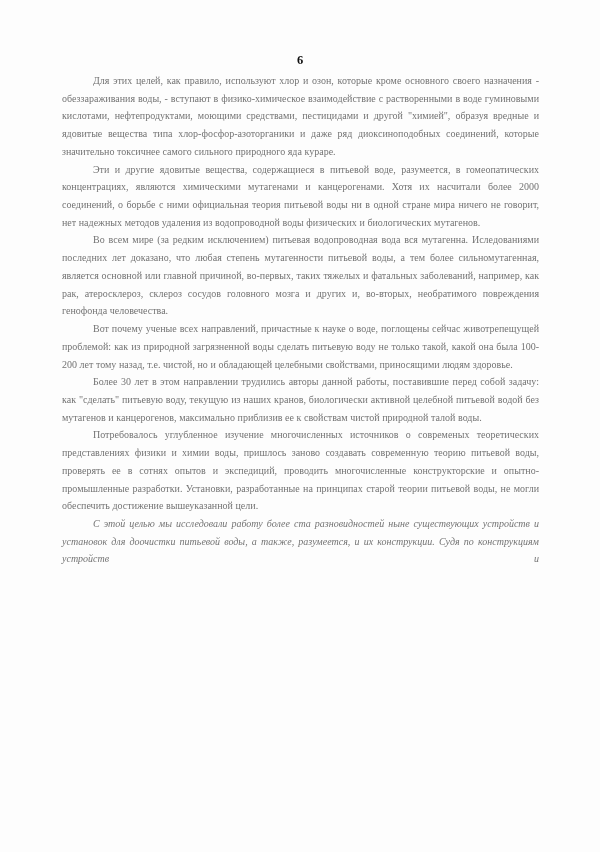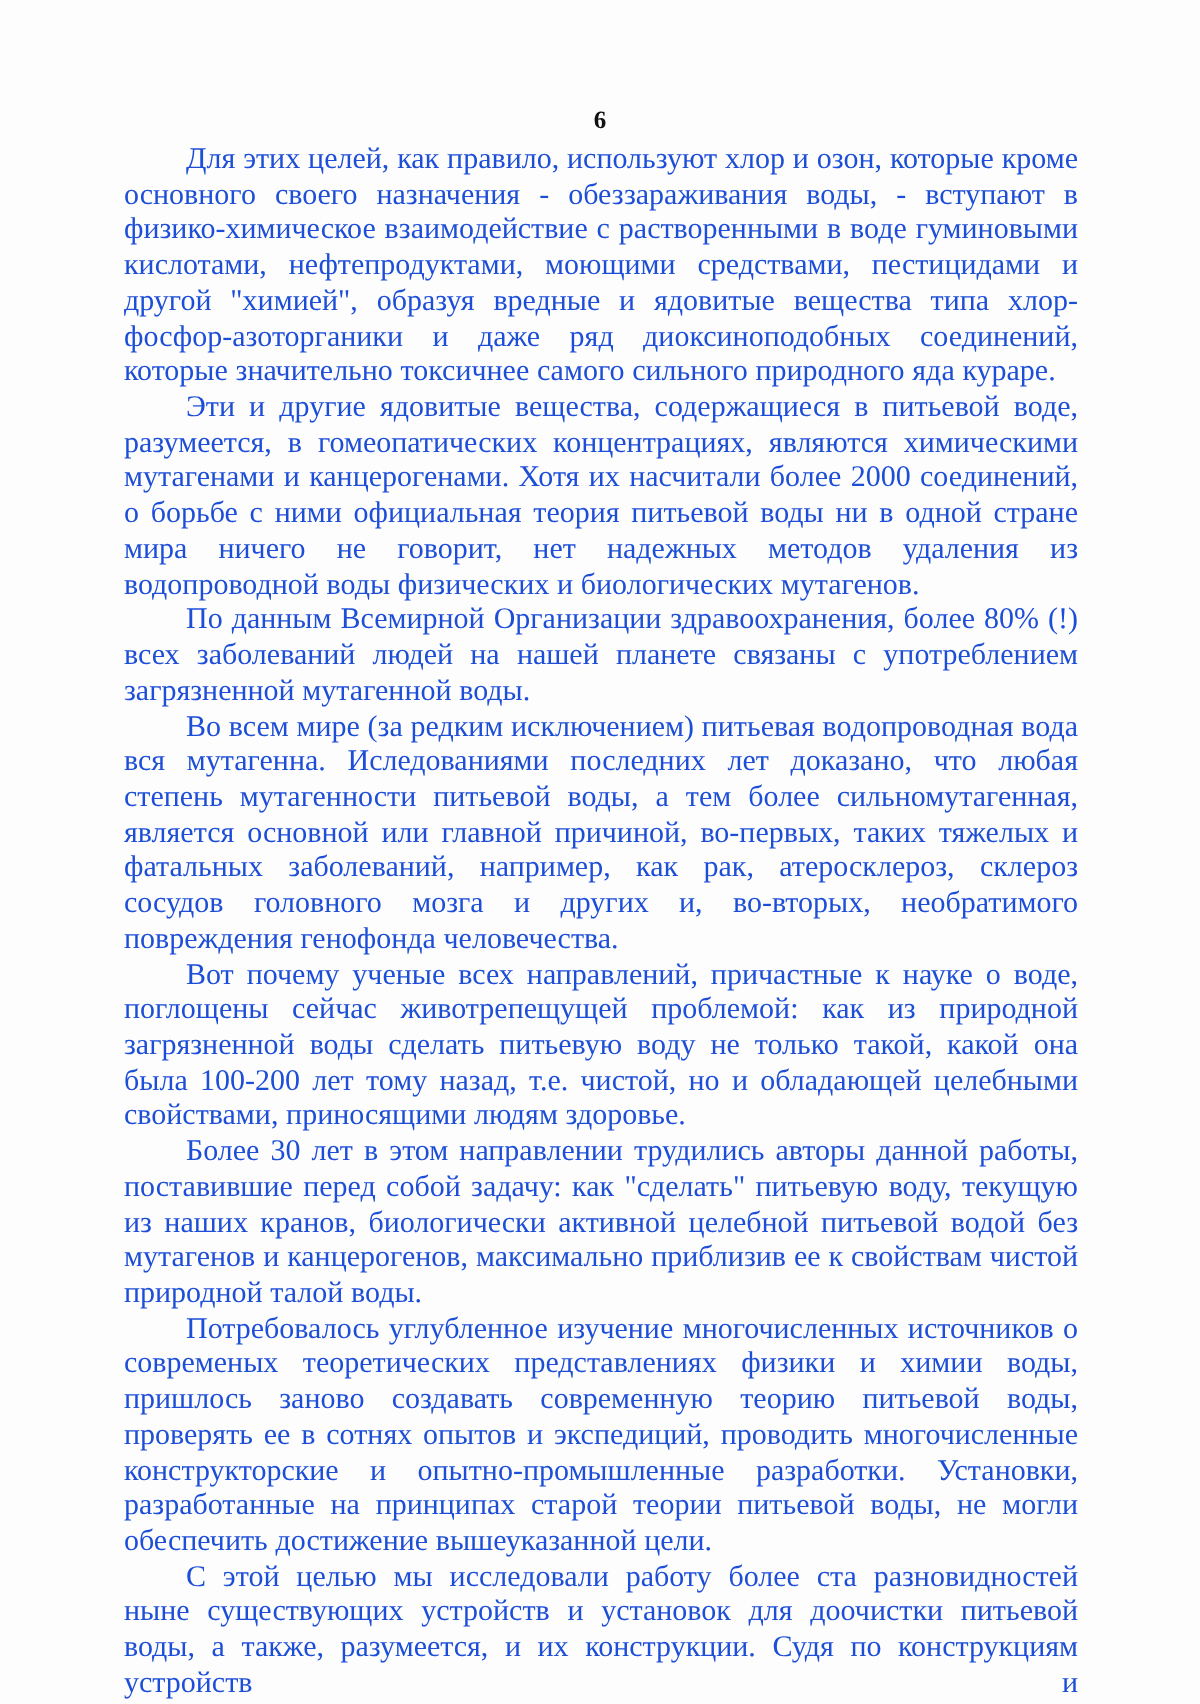--- a/index.html
+++ b/index.html
@@ -40,42 +40,42 @@
     left: 62px;
     top: 72px;
     width: 477px;
   }
   .para {
     margin: 0;
     padding: 0;
     text-indent: 31px;
     text-align: justify;
     text-justify: inter-word;
-    font-size: 15px;
+    font-size: 10px;
     line-height: 17.72px;
-    color: #1d4ed8;
+    color: #737373;
     word-spacing: 0.1px;
     hyphens: none;
     font-weight: 400;
   }
   .para.last-line-full {
     text-align-last: justify;
+    font-style: italic;
   }
 </style>
 </head>
 <body>
 
 <div class="page">
 
   <div class="page-number">6</div>
 
   <div class="body-text">
     <p class="para">Для этих целей, как правило, используют хлор и озон, которые кроме основного своего назначения - обеззараживания воды, - вступают в физико-химическое взаимодействие с растворенными в воде гуминовыми кислотами, нефтепродуктами, моющими средствами, пестицидами и другой "химией", образуя вредные и ядовитые вещества типа хлор-фосфор-азоторганики и даже ряд диоксиноподобных соединений, которые значительно токсичнее самого сильного природного яда кураре.</p>
     <p class="para">Эти и другие ядовитые вещества, содержащиеся в питьевой воде, разумеется, в гомеопатических концентрациях, являются химическими мутагенами и канцерогенами. Хотя их насчитали более 2000 соединений, о борьбе с ними официальная теория питьевой воды ни в одной стране мира ничего не говорит, нет надежных методов удаления из водопроводной воды физических и биологических мутагенов.</p>
-    <p class="para">По данным Всемирной Организации здравоохранения, более 80% (!) всех заболеваний людей на нашей планете связаны с употреблением загрязненной мутагенной воды.</p>
     <p class="para">Во всем мире (за редким исключением) питьевая водопроводная вода вся мутагенна. Иследованиями последних лет доказано, что любая степень мутагенности питьевой воды, а тем более сильномутагенная, является основной или главной причиной, во-первых, таких тяжелых и фатальных заболеваний, например, как рак, атеросклероз, склероз сосудов головного мозга и других и, во-вторых, необратимого повреждения генофонда человечества.</p>
     <p class="para">Вот почему ученые всех направлений, причастные к науке о воде, поглощены сейчас животрепещущей проблемой: как из природной загрязненной воды сделать питьевую воду не только такой, какой она была 100-200 лет тому назад, т.е. чистой, но и обладающей целебными свойствами, приносящими людям здоровье.</p>
     <p class="para">Более 30 лет в этом направлении трудились авторы данной работы, поставившие перед собой задачу: как "сделать" питьевую воду, текущую из наших кранов, биологически активной  целебной питьевой водой без мутагенов и канцерогенов, максимально приблизив ее к свойствам чистой природной талой воды.</p>
     <p class="para">Потребовалось углубленное изучение многочисленных источников о современых теоретических представлениях физики и химии воды, пришлось заново создавать современную теорию питьевой воды, проверять ее в сотнях опытов и экспедиций, проводить многочисленные конструкторские и опытно-промышленные разработки. Установки, разработанные на принципах старой теории питьевой воды, не могли обеспечить достижение вышеуказанной цели.</p>
     <p class="para last-line-full">С этой целью мы исследовали работу более ста разновидностей ныне существующих устройств и установок для доочистки питьевой воды, а также, разумеется, и их конструкции. Судя по конструкциям устройств и</p>
   </div>
 
 </div>
 
 </body></html>

